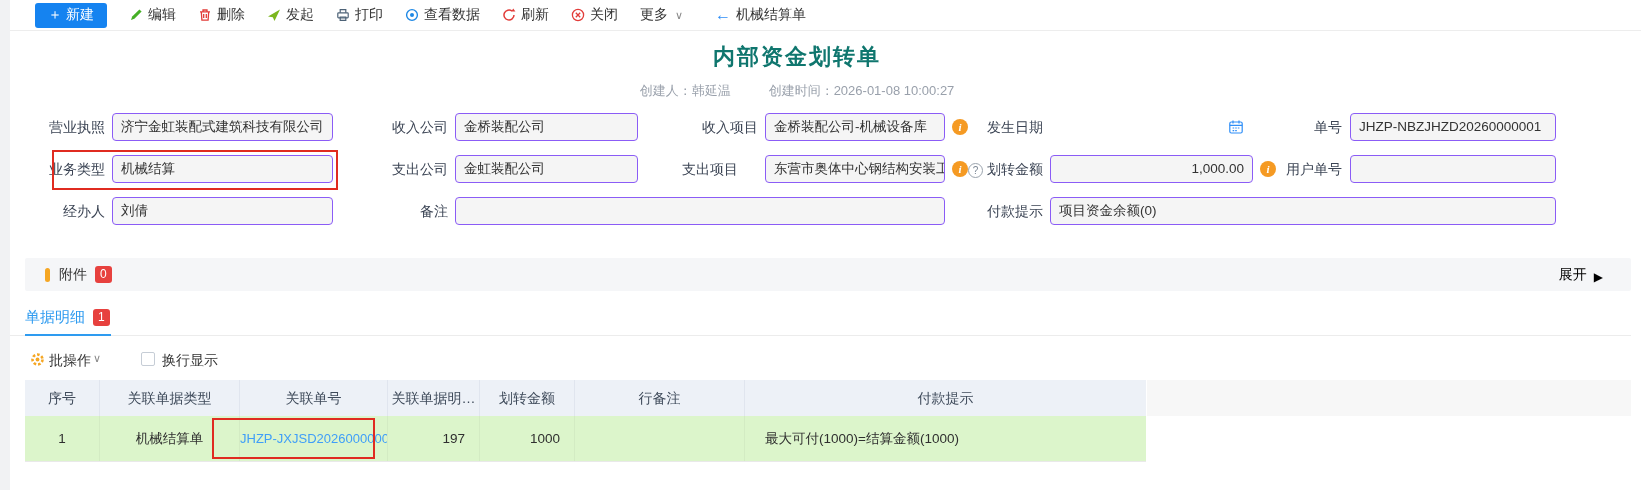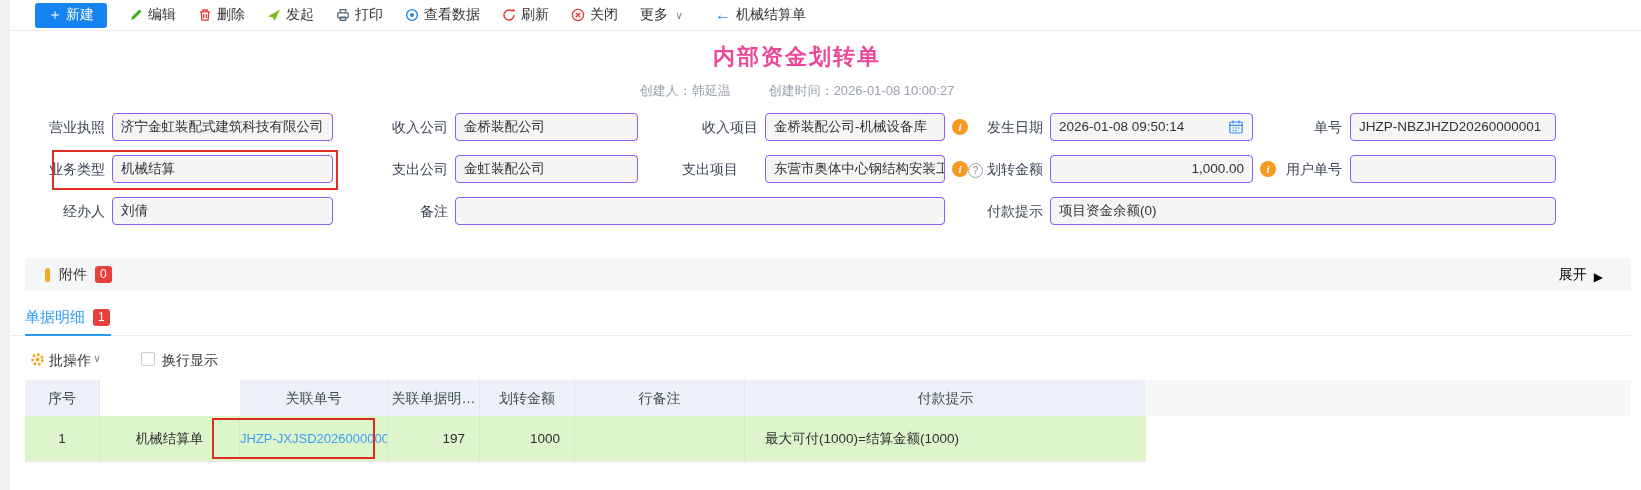--- a/index.html
+++ b/index.html
@@ -13,21 +13,21 @@
   .btn-primary { display:inline-flex; align-items:center; gap:4px; background:#1583f0; color:#fff;
                  border:none; border-radius:3px; height:25px; padding:0 13px; font-size:14px; cursor:pointer;
                  font-family:inherit; }
   .tb-item { display:inline-flex; align-items:center; gap:5px; font-size:14px; color:#333; cursor:pointer; white-space:nowrap; }
   .tb-item svg { display:block; }
   .chev { color:#888; font-size:11px; margin-left:2px; }
   .back-arrow { color:#2e8ef7; font-size:16px; line-height:1; }
 
   
   .doc-header { position:absolute; left:0; top:42px; width:1594px; text-align:center; }
-  .doc-title { font-size:22px; font-weight:bold; color:#ec4899; letter-spacing:2px; }
+  .doc-title { font-size:22px; font-weight:bold; color:#0f766e; letter-spacing:2px; }
   .creator-line { margin-top:10px; font-size:13px; color:#99a0ab; }
   .creator-line .gap { display:inline-block; width:38px; }
 
   
   .flabel { position:absolute; height:28px; line-height:28px; text-align:right; color:#3b4454; font-size:14px; white-space:nowrap; }
   .fbox { position:absolute; height:28px; background:#f5f5f5; border:1px solid #8b5cf6; border-radius:4px;
           font-size:13.5px; color:#333; line-height:26px; padding:0 8px; white-space:nowrap; overflow:hidden; }
   .fbox.right { text-align:right; }
   .info-icon { position:absolute; width:16px; height:16px; border-radius:50%; background:#f59a23; color:#fff;
                font-style:italic; font-weight:bold; font-size:11px; text-align:center; line-height:16px;
@@ -164,21 +164,20 @@
   </div>
 
   <div class="flabel" style="left:0;top:113px;width:105px;">营业执照</div>
   <div class="fbox" style="left:112px;top:113px;width:221px;">济宁金虹装配式建筑科技有限公司</div>
   <div class="flabel" style="left:330px;top:113px;width:118px;">收入公司</div>
   <div class="fbox" style="left:455px;top:113px;width:183px;">金桥装配公司</div>
   <div class="flabel" style="left:640px;top:113px;width:118px;">收入项目</div>
   <div class="fbox" style="left:765px;top:113px;width:180px;">金桥装配公司-机械设备库</div>
   <div class="info-icon" style="left:952px;top:119px;">i</div>
   <div class="flabel" style="left:900px;top:113px;width:143px;">发生日期</div>
-  <div class="fbox" style="left:1050px;top:113px;width:203px;padding-right:30px;">2026-01-08 09:50:14</div>
   <div class="cal-icon" style="left:1228px;top:119px;"><svg width="16" height="16" viewBox="0 0 16 16" fill="none" stroke="#2e8ef7" stroke-width="1.2">
         <rect x="1.8" y="3" width="12.4" height="11" rx="1.5"></rect>
         <path d="M1.8 6.4 h12.4 M5 1.4 v3 M11 1.4 v3 M4.6 9 h1.6 M7.2 9 h1.6 M9.8 9 h1.6 M4.6 11.6 h1.6 M7.2 11.6 h1.6"></path>
       </svg></div>
   <div class="flabel" style="left:1230px;top:113px;width:112px;">单号</div>
   <div class="fbox" style="left:1350px;top:113px;width:206px;">JHZP-NBZJHZD20260000001</div>
 
   <div class="flabel" style="left:0;top:155px;width:105px;">业务类型</div>
   <div class="fbox" style="left:112px;top:155px;width:221px;">机械结算</div>
   <div class="flabel" style="left:330px;top:155px;width:118px;">支出公司</div>
@@ -223,20 +222,21 @@
           <circle cx="7.5" cy="7.5" r="5" fill="none" stroke="#f5a623" stroke-width="2.6" stroke-dasharray="2.6 1.9"></circle>
           <circle cx="7.5" cy="7.5" r="1.9" fill="#f5a623"></circle>
         </svg></span>
     <span>批操作</span>
     <span class="chev">∨</span>
     <span class="checkbox"></span>
     <span class="wrap-label">换行显示</span>
   </div>
 
   <div class="th-cell" style="left:25px;width:75px;">序号</div>
+  <div class="th-cell" style="left:100px;width:140px;">关联单据类型</div>
   <div class="th-cell" style="left:240px;width:148px;">关联单号</div>
   <div class="th-cell" style="left:388px;width:92px;">关联单据明…</div>
   <div class="th-cell" style="left:480px;width:95px;">划转金额</div>
   <div class="th-cell" style="left:575px;width:170px;">行备注</div>
   <div class="th-cell" style="left:745px;width:401px;border-right:none;">付款提示</div>
   <div class="th-filler"></div>
 
   <div class="td-cell" style="left:25px;width:75px;">1</div>
   <div class="td-cell" style="left:100px;width:140px;">机械结算单</div>
   <div class="td-cell" style="left:240px;width:148px;font-size:13px;"><span class="link">JHZP-JXJSD2026000000</span></div>

